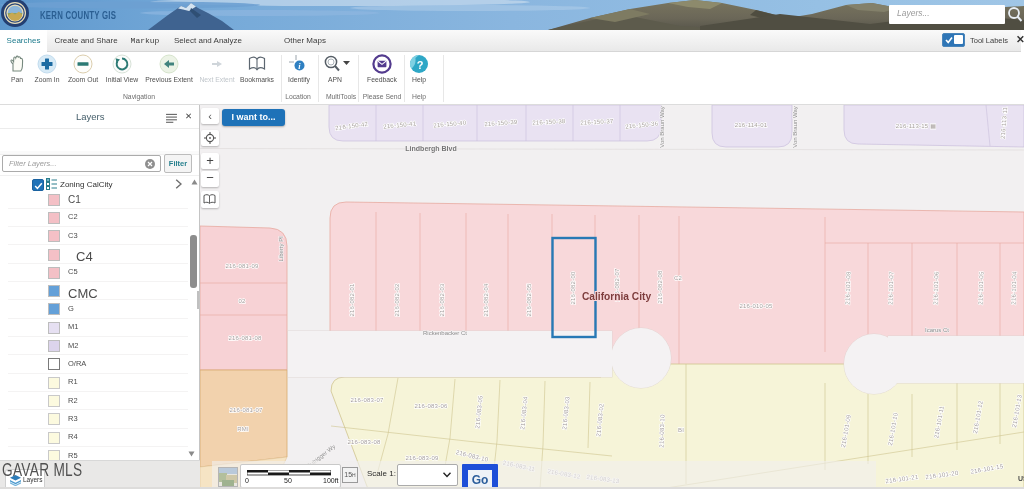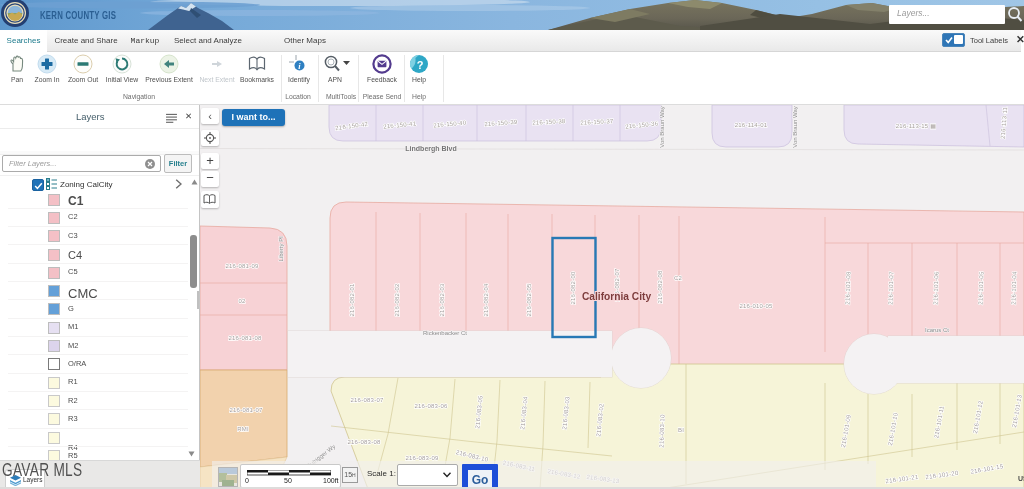--- a/index.html
+++ b/index.html
@@ -231,30 +231,30 @@
         <rect x="0.5" y="8.5" width="3" height="3" fill="#fff"></rect>
         <line x1="5.5" y1="10" x2="11" y2="10"></line>
       </g>
     </svg>
   <div class="abs" style="left:60px;top:75px;font-size:8px;color:#303030;">Zoning CalCity</div>
   <svg class="abs" style="left:175px;top:74px;" width="7" height="10" viewBox="0 0 7 10">
       <path d="M1.2,0.8 L6,5 L1.2,9.2" fill="none" stroke="#6e6e6e" stroke-width="1.4"></path>
     </svg>
 
   <div class="abs" style="left:48px;top:88.5px;width:10px;height:10px;border:1px solid #bdbdbd;background:#f4c0c6;"></div>
-  <div class="abs" style="left:68px;top:89.0px;font-size:12px;color:#4c4c4c;font-weight:bold;">C1</div>
+  <div class="abs" style="left:68px;top:89.0px;font-size:10px;color:#4c4c4c;">C1</div>
   <div class="abs" style="left:8px;top:102.7px;width:180px;height:1px;background:#f4f3f3;"></div>
   <div class="abs" style="left:48px;top:106.8px;width:10px;height:10px;border:1px solid #bdbdbd;background:#f4c0c6;"></div>
   <div class="abs" style="left:68px;top:107.3px;font-size:7.5px;color:#4c4c4c;">C2</div>
   <div class="abs" style="left:8px;top:121.0px;width:180px;height:1px;background:#f4f3f3;"></div>
   <div class="abs" style="left:48px;top:125.1px;width:10px;height:10px;border:1px solid #bdbdbd;background:#f4c0c6;"></div>
   <div class="abs" style="left:68px;top:125.6px;font-size:7.5px;color:#4c4c4c;">C3</div>
   <div class="abs" style="left:8px;top:139.3px;width:180px;height:1px;background:#f4f3f3;"></div>
   <div class="abs" style="left:48px;top:143.5px;width:10px;height:10px;border:1px solid #bdbdbd;background:#f4c0c6;"></div>
-  <div class="abs" style="left:68px;top:144.0px;font-size:11px;color:#4c4c4c;">C4</div>
+  <div class="abs" style="left:76px;top:144.0px;font-size:13px;color:#4c4c4c;">C4</div>
   <div class="abs" style="left:8px;top:157.7px;width:180px;height:1px;background:#f4f3f3;"></div>
   <div class="abs" style="left:48px;top:161.8px;width:10px;height:10px;border:1px solid #bdbdbd;background:#f4c0c6;"></div>
   <div class="abs" style="left:68px;top:162.3px;font-size:7.5px;color:#4c4c4c;">C5</div>
   <div class="abs" style="left:8px;top:176.0px;width:180px;height:1px;background:#f4f3f3;"></div>
   <div class="abs" style="left:48px;top:180.1px;width:10px;height:10px;border:1px solid #bdbdbd;background:#64a0d8;"></div>
   <div class="abs" style="left:68px;top:180.6px;font-size:13px;color:#4c4c4c;">CMC</div>
   <div class="abs" style="left:8px;top:194.3px;width:180px;height:1px;background:#f4f3f3;"></div>
   <div class="abs" style="left:48px;top:198.4px;width:10px;height:10px;border:1px solid #bdbdbd;background:#64a0d8;"></div>
   <div class="abs" style="left:68px;top:198.9px;font-size:7.5px;color:#4c4c4c;">G</div>
   <div class="abs" style="left:8px;top:212.6px;width:180px;height:1px;background:#f4f3f3;"></div>
@@ -270,21 +270,21 @@
   <div class="abs" style="left:48px;top:271.7px;width:10px;height:10px;border:1px solid #c9c9c9;background:#fcfadf;"></div>
   <div class="abs" style="left:68px;top:272.2px;font-size:7.5px;color:#4c4c4c;">R1</div>
   <div class="abs" style="left:8px;top:285.9px;width:180px;height:1px;background:#f4f3f3;"></div>
   <div class="abs" style="left:48px;top:290.0px;width:10px;height:10px;border:1px solid #c9c9c9;background:#fcfadf;"></div>
   <div class="abs" style="left:68px;top:290.5px;font-size:7.5px;color:#4c4c4c;">R2</div>
   <div class="abs" style="left:8px;top:304.2px;width:180px;height:1px;background:#f4f3f3;"></div>
   <div class="abs" style="left:48px;top:308.3px;width:10px;height:10px;border:1px solid #c9c9c9;background:#fcfadf;"></div>
   <div class="abs" style="left:68px;top:308.8px;font-size:7.5px;color:#4c4c4c;">R3</div>
   <div class="abs" style="left:8px;top:322.5px;width:180px;height:1px;background:#f4f3f3;"></div>
   <div class="abs" style="left:48px;top:326.7px;width:10px;height:10px;border:1px solid #c9c9c9;background:#fcfadf;"></div>
-  <div class="abs" style="left:68px;top:327.2px;font-size:7.5px;color:#4c4c4c;margin-top:11px;">R4</div>
+  <div class="abs" style="left:68px;top:327.2px;font-size:7.5px;color:#4c4c4c;">R4</div>
   <div class="abs" style="left:8px;top:340.9px;width:180px;height:1px;background:#f4f3f3;"></div>
   <div class="abs" style="left:48px;top:345.0px;width:10px;height:10px;border:1px solid #c9c9c9;background:#fcfadf;"></div>
   <div class="abs" style="left:68px;top:345.5px;font-size:7.5px;color:#4c4c4c;">R5</div>
 
   <svg class="abs" style="left:191px;top:74px;" width="7" height="6" viewBox="0 0 8 7">
       <path d="M4,0.5 L7.5,6.5 L0.5,6.5 Z" fill="#8a8a8a"></path>
     </svg>
   <div class="abs" style="left:190px;top:130px;width:7px;height:53px;background:#8d8d8d;border-radius:3px;"></div>
   <div class="abs" style="left:196.5px;top:186px;width:2.5px;height:18px;background:#c0c0c0;"></div>
   <svg class="abs" style="left:188px;top:346px;" width="7" height="6" viewBox="0 0 8 7">

